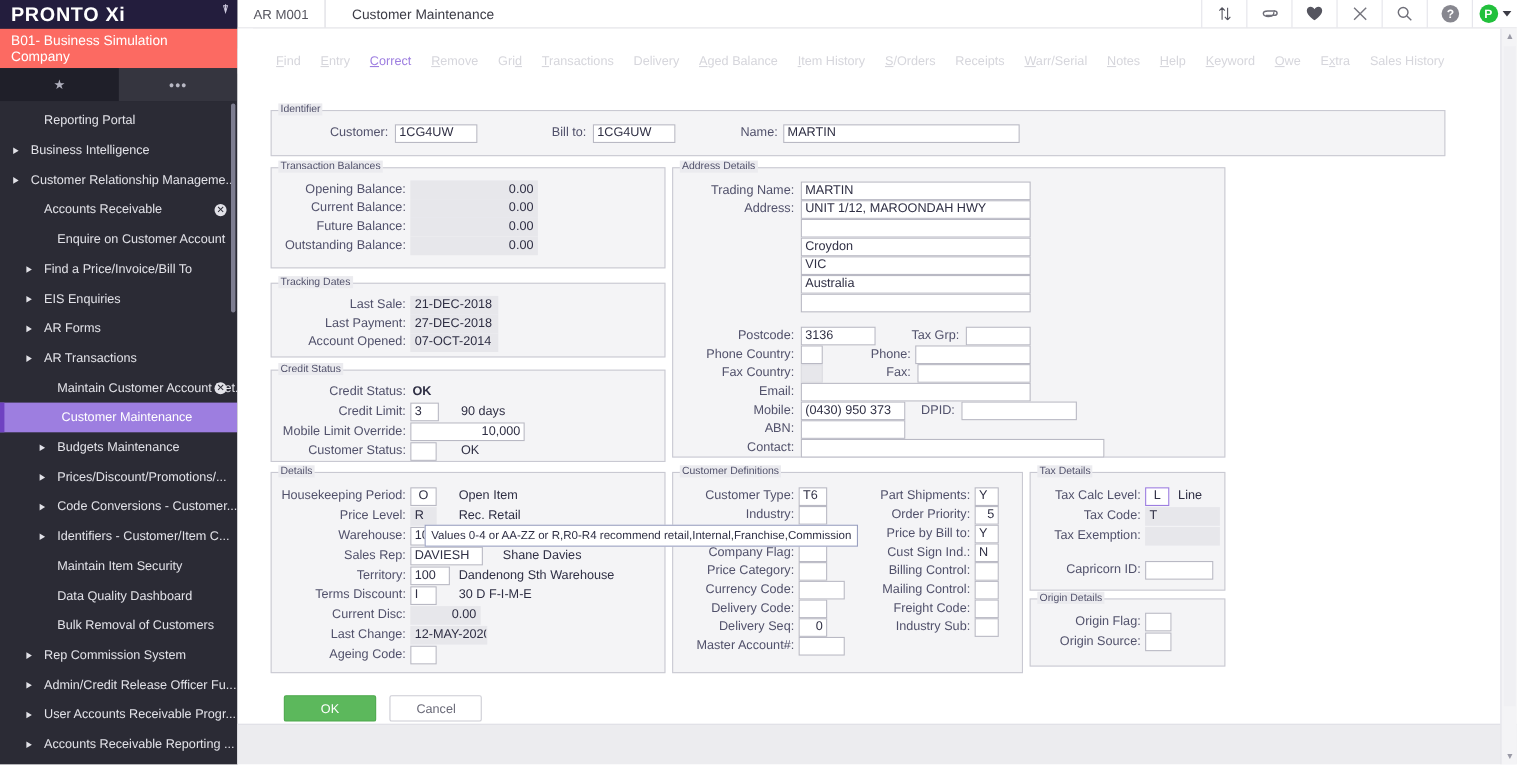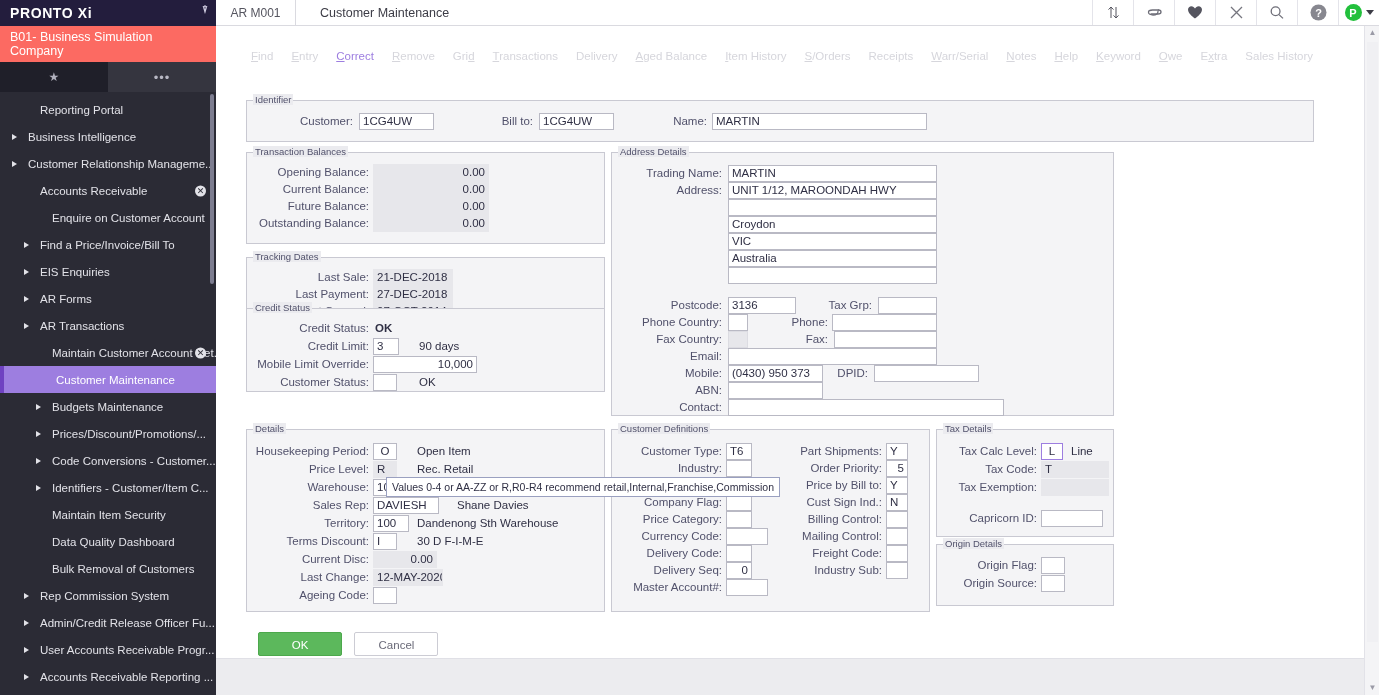--- a/index.html
+++ b/index.html
@@ -18,21 +18,21 @@
     background: #2b2b35;
     overflow: hidden;
   }
   #brandbar {
     height: 26px; background: #231d3d;
     display: flex; align-items: center;
     padding: 0 10px;
     position: relative;
   }
   #brandbar .logo {
-    color: #ffffff; font-size: 14px; font-weight: bold;
+    color: #ffffff; font-size: 18px; font-weight: bold;
     letter-spacing: 0.6px;
   }
   #brandbar .pin {
     position: absolute; right: 8px; top: 4px;
     color: #cfcbe0; font-size: 10px; font-weight: bold;
   }
   #companybar {
     height: 36px; background: #fc6a62;
     display: flex; align-items: center;
     padding: 0 10px;
@@ -460,21 +460,21 @@
         <div id="td-rows">
             <span class="lbl" style="left: 0px; top: 13px; width: 122px;">Last Sale:</span>
             <div class="inp noborder" style="left: 126px; top: 11px; width: 80px;">21-DEC-2018</div>
             <span class="lbl" style="left: 0px; top: 30px; width: 122px;">Last Payment:</span>
             <div class="inp noborder" style="left: 126px; top: 28px; width: 80px;">27-DEC-2018</div>
             <span class="lbl" style="left: 0px; top: 47px; width: 122px;">Account Opened:</span>
             <div class="inp noborder" style="left: 126px; top: 45px; width: 80px;">07-OCT-2014</div>
           </div>
       </div>
 
-      <div class="panel" style="left:0px; top:216px; width:359px; height:84px;padding-left:24px;">
+      <div class="panel" style="left:0px; top:244px; width:359px; height:84px;padding-left:24px;">
         <span class="legend">Credit Status</span>
         <span class="lbl" style="left:0px; top:13px; width:122px;">Credit Status:</span>
         <span class="val bold" style="left:128px; top:13px;">OK</span>
         <span class="lbl" style="left:0px; top:31px; width:122px;">Credit Limit:</span>
         <div class="inp" style="left:126px; top:29px; width:26px;">3</div>
         <span class="val" style="left:172px; top:31px;">90 days</span>
         <span class="lbl" style="left:0px; top:49px; width:122px;">Mobile Limit Override:</span>
         <div class="inp r" style="left:126px; top:47px; width:104px;">10,000</div>
         <span class="lbl" style="left:0px; top:67px; width:122px;">Customer Status:</span>
         <div class="inp" style="left:126px; top:65px; width:24px;"></div>

